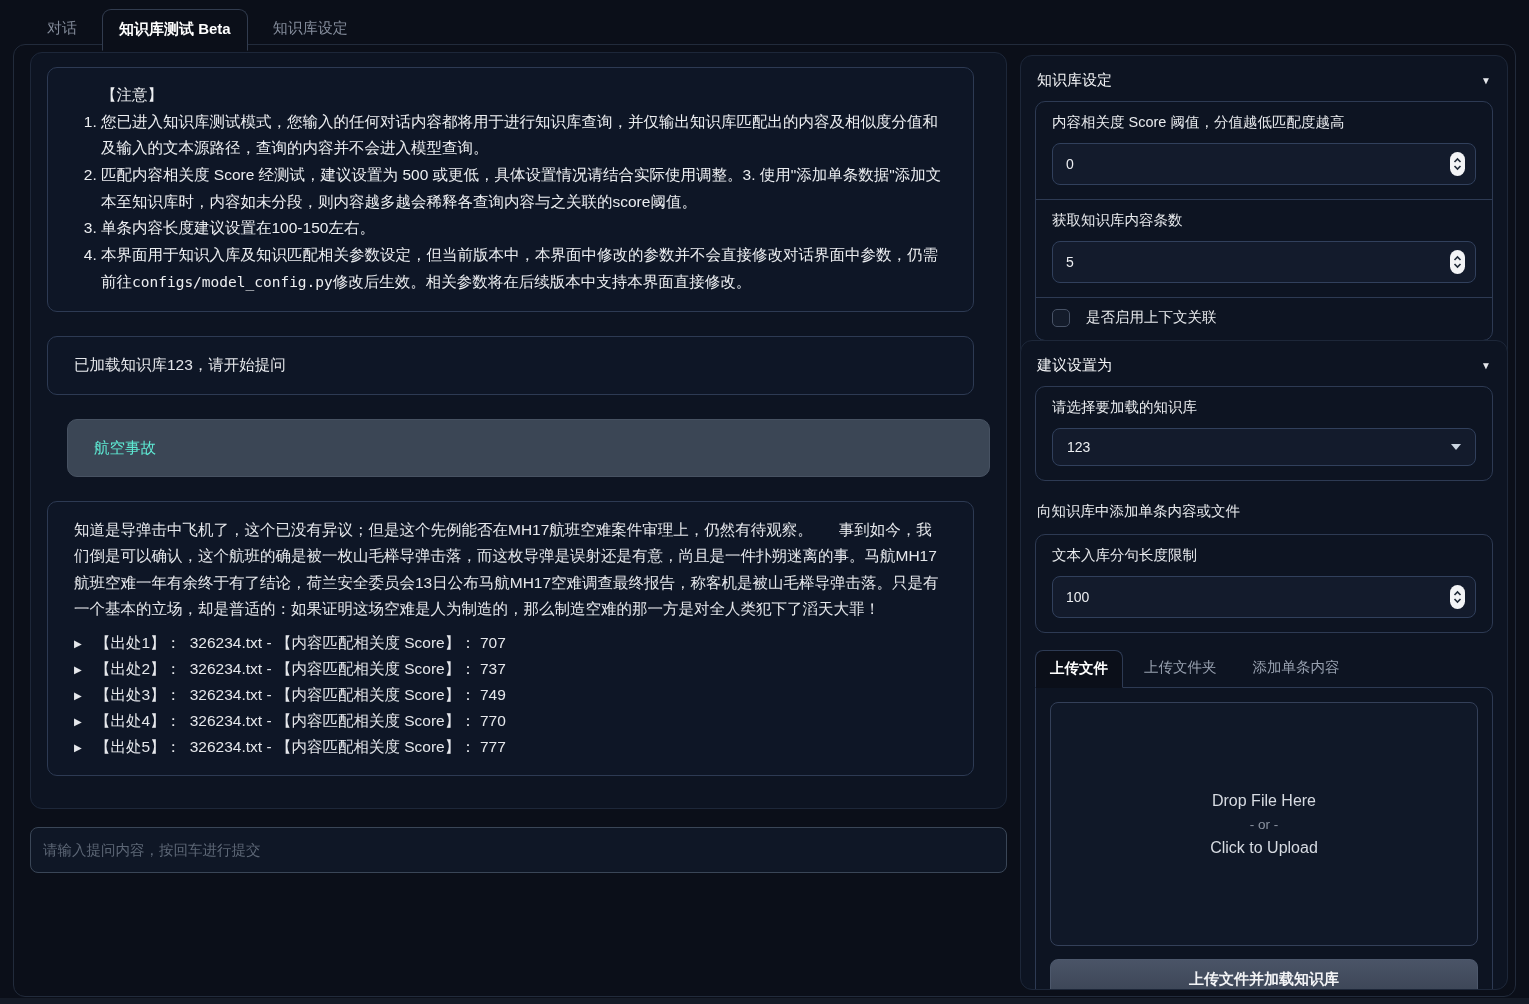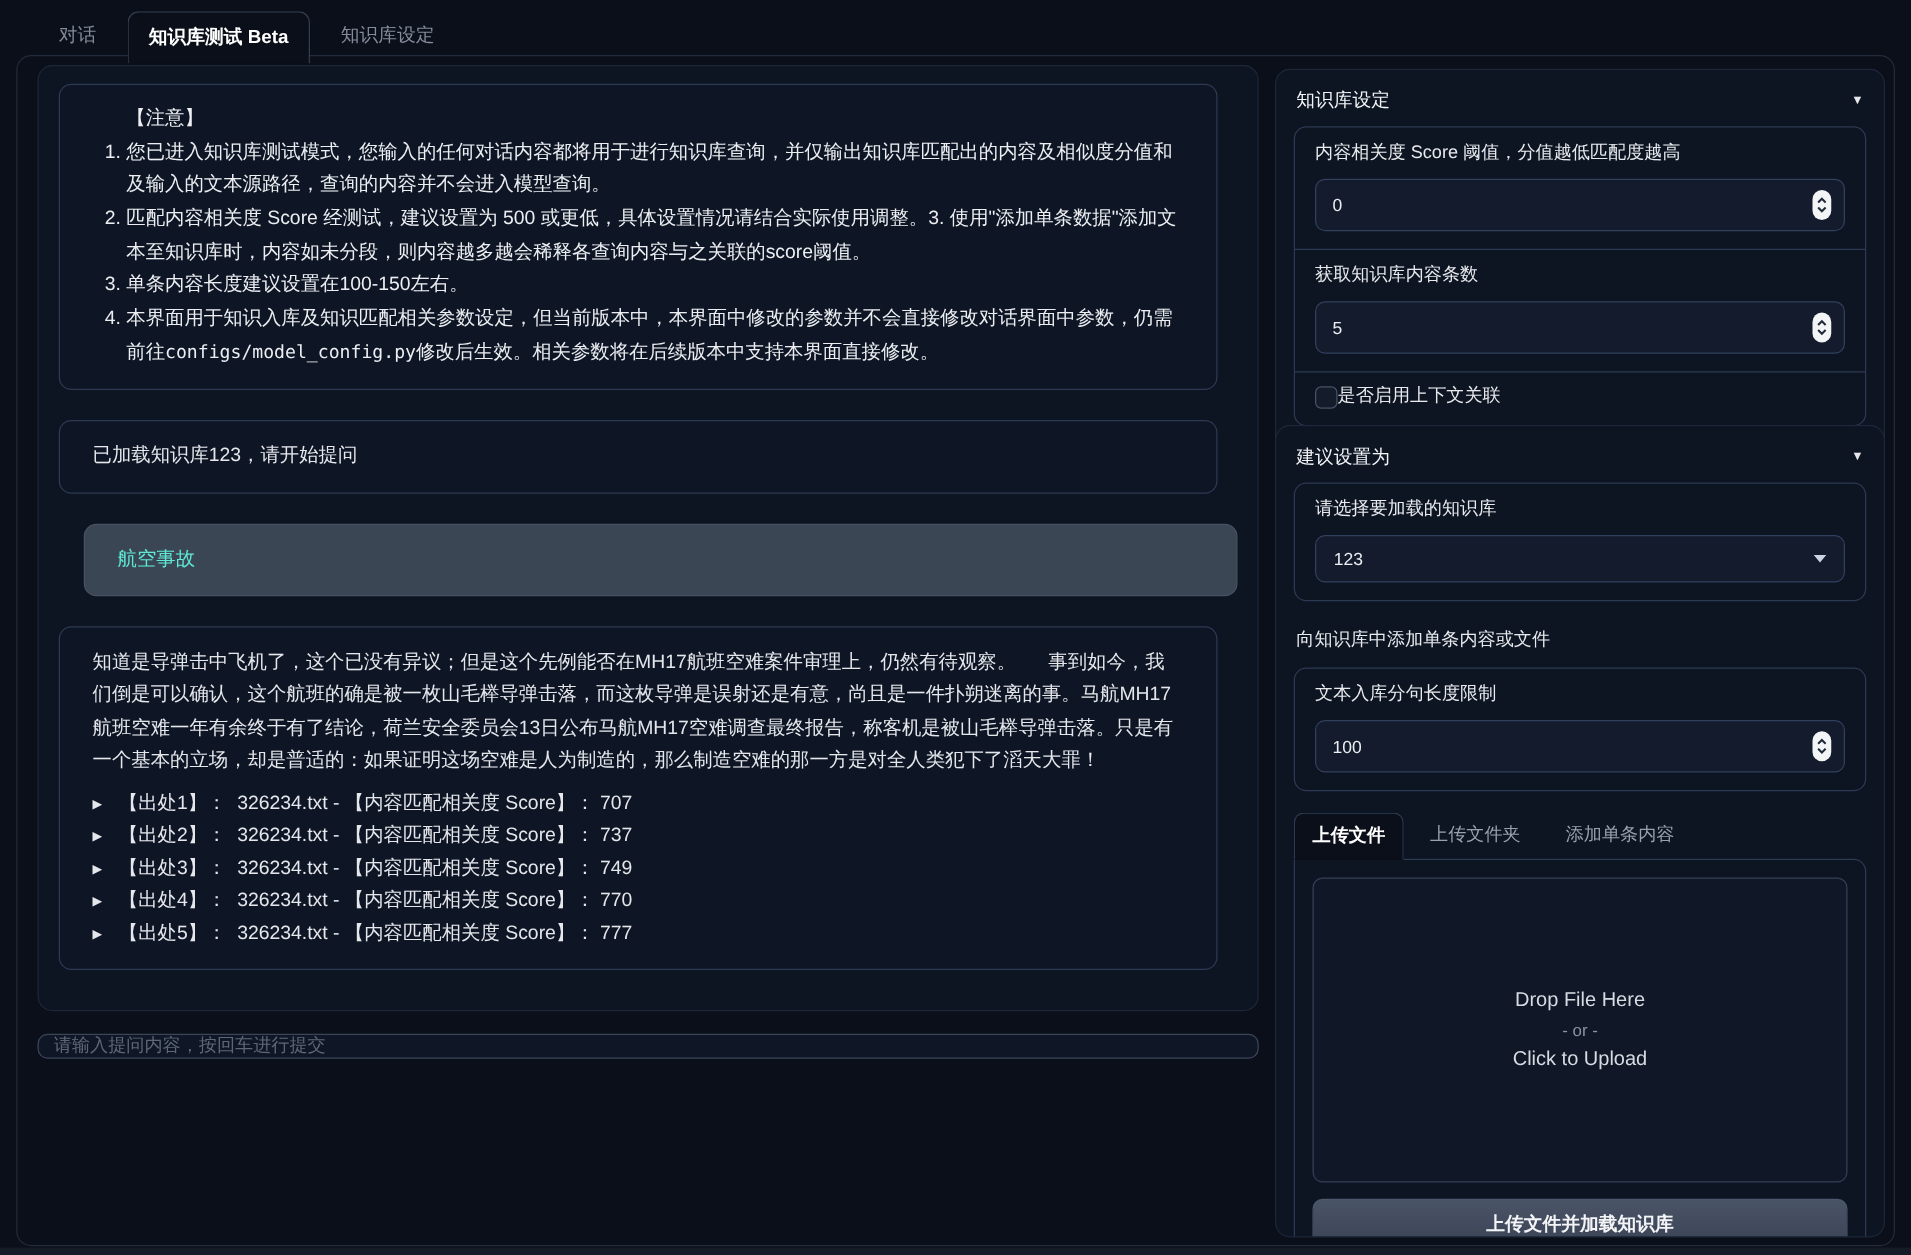--- a/index.html
+++ b/index.html
@@ -25,38 +25,38 @@
   .notice code { font-family:"DejaVu Sans Mono","Liberation Mono",monospace; font-size:14.5px; }
   .msg { margin-top:24px; padding:15px 26px; font-size:15.5px; line-height:1.7; }
   .msg.bot { margin-right:16px; }
   .msg.user { background:#3b4655; border:1px solid #475262; border-radius:10px; margin-left:20px; color:#5eead4; }
   .answer-text { white-space:pre-wrap; }
   .sources { margin-top:8px; }
   .source-row { display:flex; align-items:center; gap:11px; height:26px; white-space:pre-wrap; }
   .source-marker { font-size:10px; color:#e5e7eb; width:10px; flex:none; }
 
   
-  .query-box { position:absolute; left:30px; top:827px; width:977px; height:20px; background:#0f1726; border:1px solid #3a4657; border-radius:8px; display:flex; align-items:center; }
+  .query-box { position:absolute; left:30px; top:827px; width:977px; height:46px; background:#0f1726; border:1px solid #3a4657; border-radius:8px; display:flex; align-items:center; }
   .query-box input { flex:1; height:100%; background:transparent; border:none; outline:none; color:#e5e7eb; font-size:14.5px; padding:0 12px; font-family:inherit; }
   .query-box input::placeholder { color:#5d6776; }
 
   
   .side { position:absolute; background:#0d1422; border:1px solid #1d2739; border-radius:12px; padding:12px 14px; overflow:hidden; }
   .side1 { left:1020px; top:55px; width:488px; height:316px; }
   .side2 { left:1020px; top:340px; width:488px; height:650px; }
   .acc-header { display:flex; justify-content:space-between; align-items:center; padding:3px 2px 2px; font-size:15px; color:#f3f4f6; cursor:pointer; }
   .acc-arrow { font-size:10px; color:#e5e7eb; }
   .group { border:1px solid #2d3a53; border-radius:10px; margin-top:9px; }
   .section { padding:11px 16px 14px; }
   .section + .section { border-top:1px solid #2d3a53; }
   .field-label { font-size:14.5px; color:#e8eaed; line-height:19px; }
   .numbox { margin-top:11px; height:42px; background:#131b2c; border:1px solid #31405c; border-radius:8px; display:flex; align-items:center; padding:0 10px 0 13px; }
   .numbox input { flex:1; background:transparent; border:none; outline:none; color:#eceef1; font-size:14px; font-family:inherit; }
   .spinner { width:15px; height:24px; background:#f3f4f6; border-radius:8px; display:flex; flex-direction:column; align-items:center; justify-content:center; cursor:pointer; flex:none; }
-  .chk-row { display:flex; align-items:center; gap:0; padding:10px 16px 13px; }
+  .chk-row { display:flex; align-items:center; gap:16px; padding:10px 16px 13px; }
   .checkbox { width:18px; height:18px; border:1.5px solid #475266; border-radius:5px; background:#141c2b; cursor:pointer; flex:none; }
   .dropdown { margin-top:11px; height:38px; background:#131b2c; border:1px solid #31405c; border-radius:8px; display:flex; align-items:center; justify-content:space-between; padding:0 14px; cursor:pointer; }
   .dropdown-value { font-size:14px; color:#eceef1; }
   .caret { width:0; height:0; border-left:5px solid transparent; border-right:5px solid transparent; border-top:6px solid #cbd5e1; }
   .add-label { margin:21px 2px 0; font-size:14.5px; color:#e8eaed; }
   .groupB { margin-top:13px; }
   .subtabs { margin-top:16px; display:flex; align-items:flex-end; gap:6px; padding-left:0; }
   .subtab { padding:8px 14px 9px; font-size:14.5px; color:#98a1b0; cursor:pointer; border:1px solid transparent; }
   .subtab.active { color:#ffffff; font-weight:bold; background:#0b0f19; border:1px solid #2d3a53; border-radius:8px 8px 0 0; border-bottom-color:#0b0f19; margin-bottom:-1px; z-index:2; position:relative; }
   .tabpanel { border:1px solid #2d3a53; border-radius:0 10px 10px 10px; padding:14px; }

